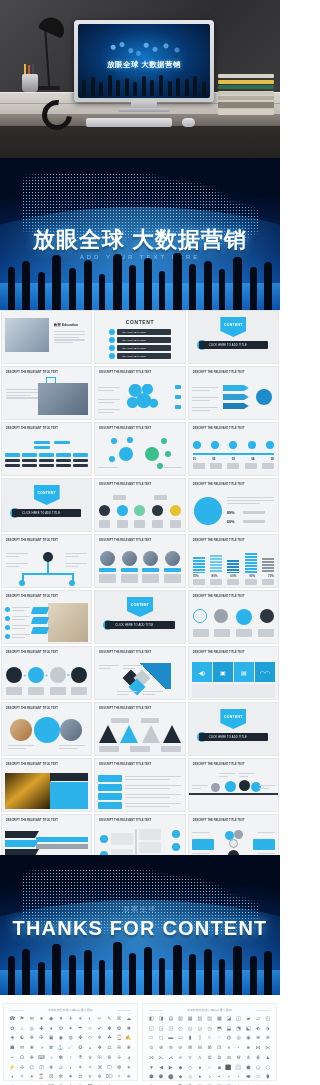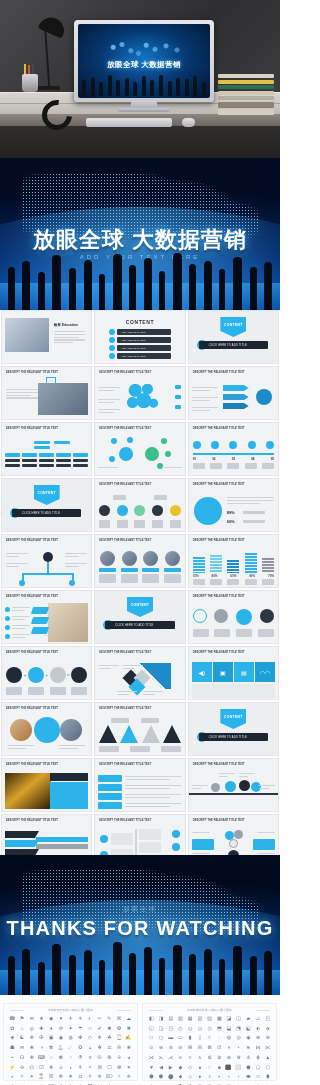--- a/index.html
+++ b/index.html
@@ -889,21 +889,21 @@
           <i></i>
         </div>
     </div>
 
   </div>
 
   <div class="thanks">
     <div class="globe-arc"></div>
     <div class="world-dots"></div>
     <div class="thanks-sub">放眼全球</div>
-    <div class="thanks-title">THANKS FOR WATCHING</div>
+    <div class="thanks-title">THANKS FOR CONTENT</div>
     <div class="stage-floor"></div>
     <div class="crowd">
       <i style="width:7px;height:60%"></i>
         <i style="width:8px;height:72%"></i>
       <i style="width:7px;height:52%"></i>
         <i style="width:9px;height:80%"></i>
       <i style="width:7px;height:62%"></i>
         <i style="width:8px;height:70%"></i>
       <i style="width:6px;height:54%"></i>
         <i style="width:9px;height:82%"></i>

